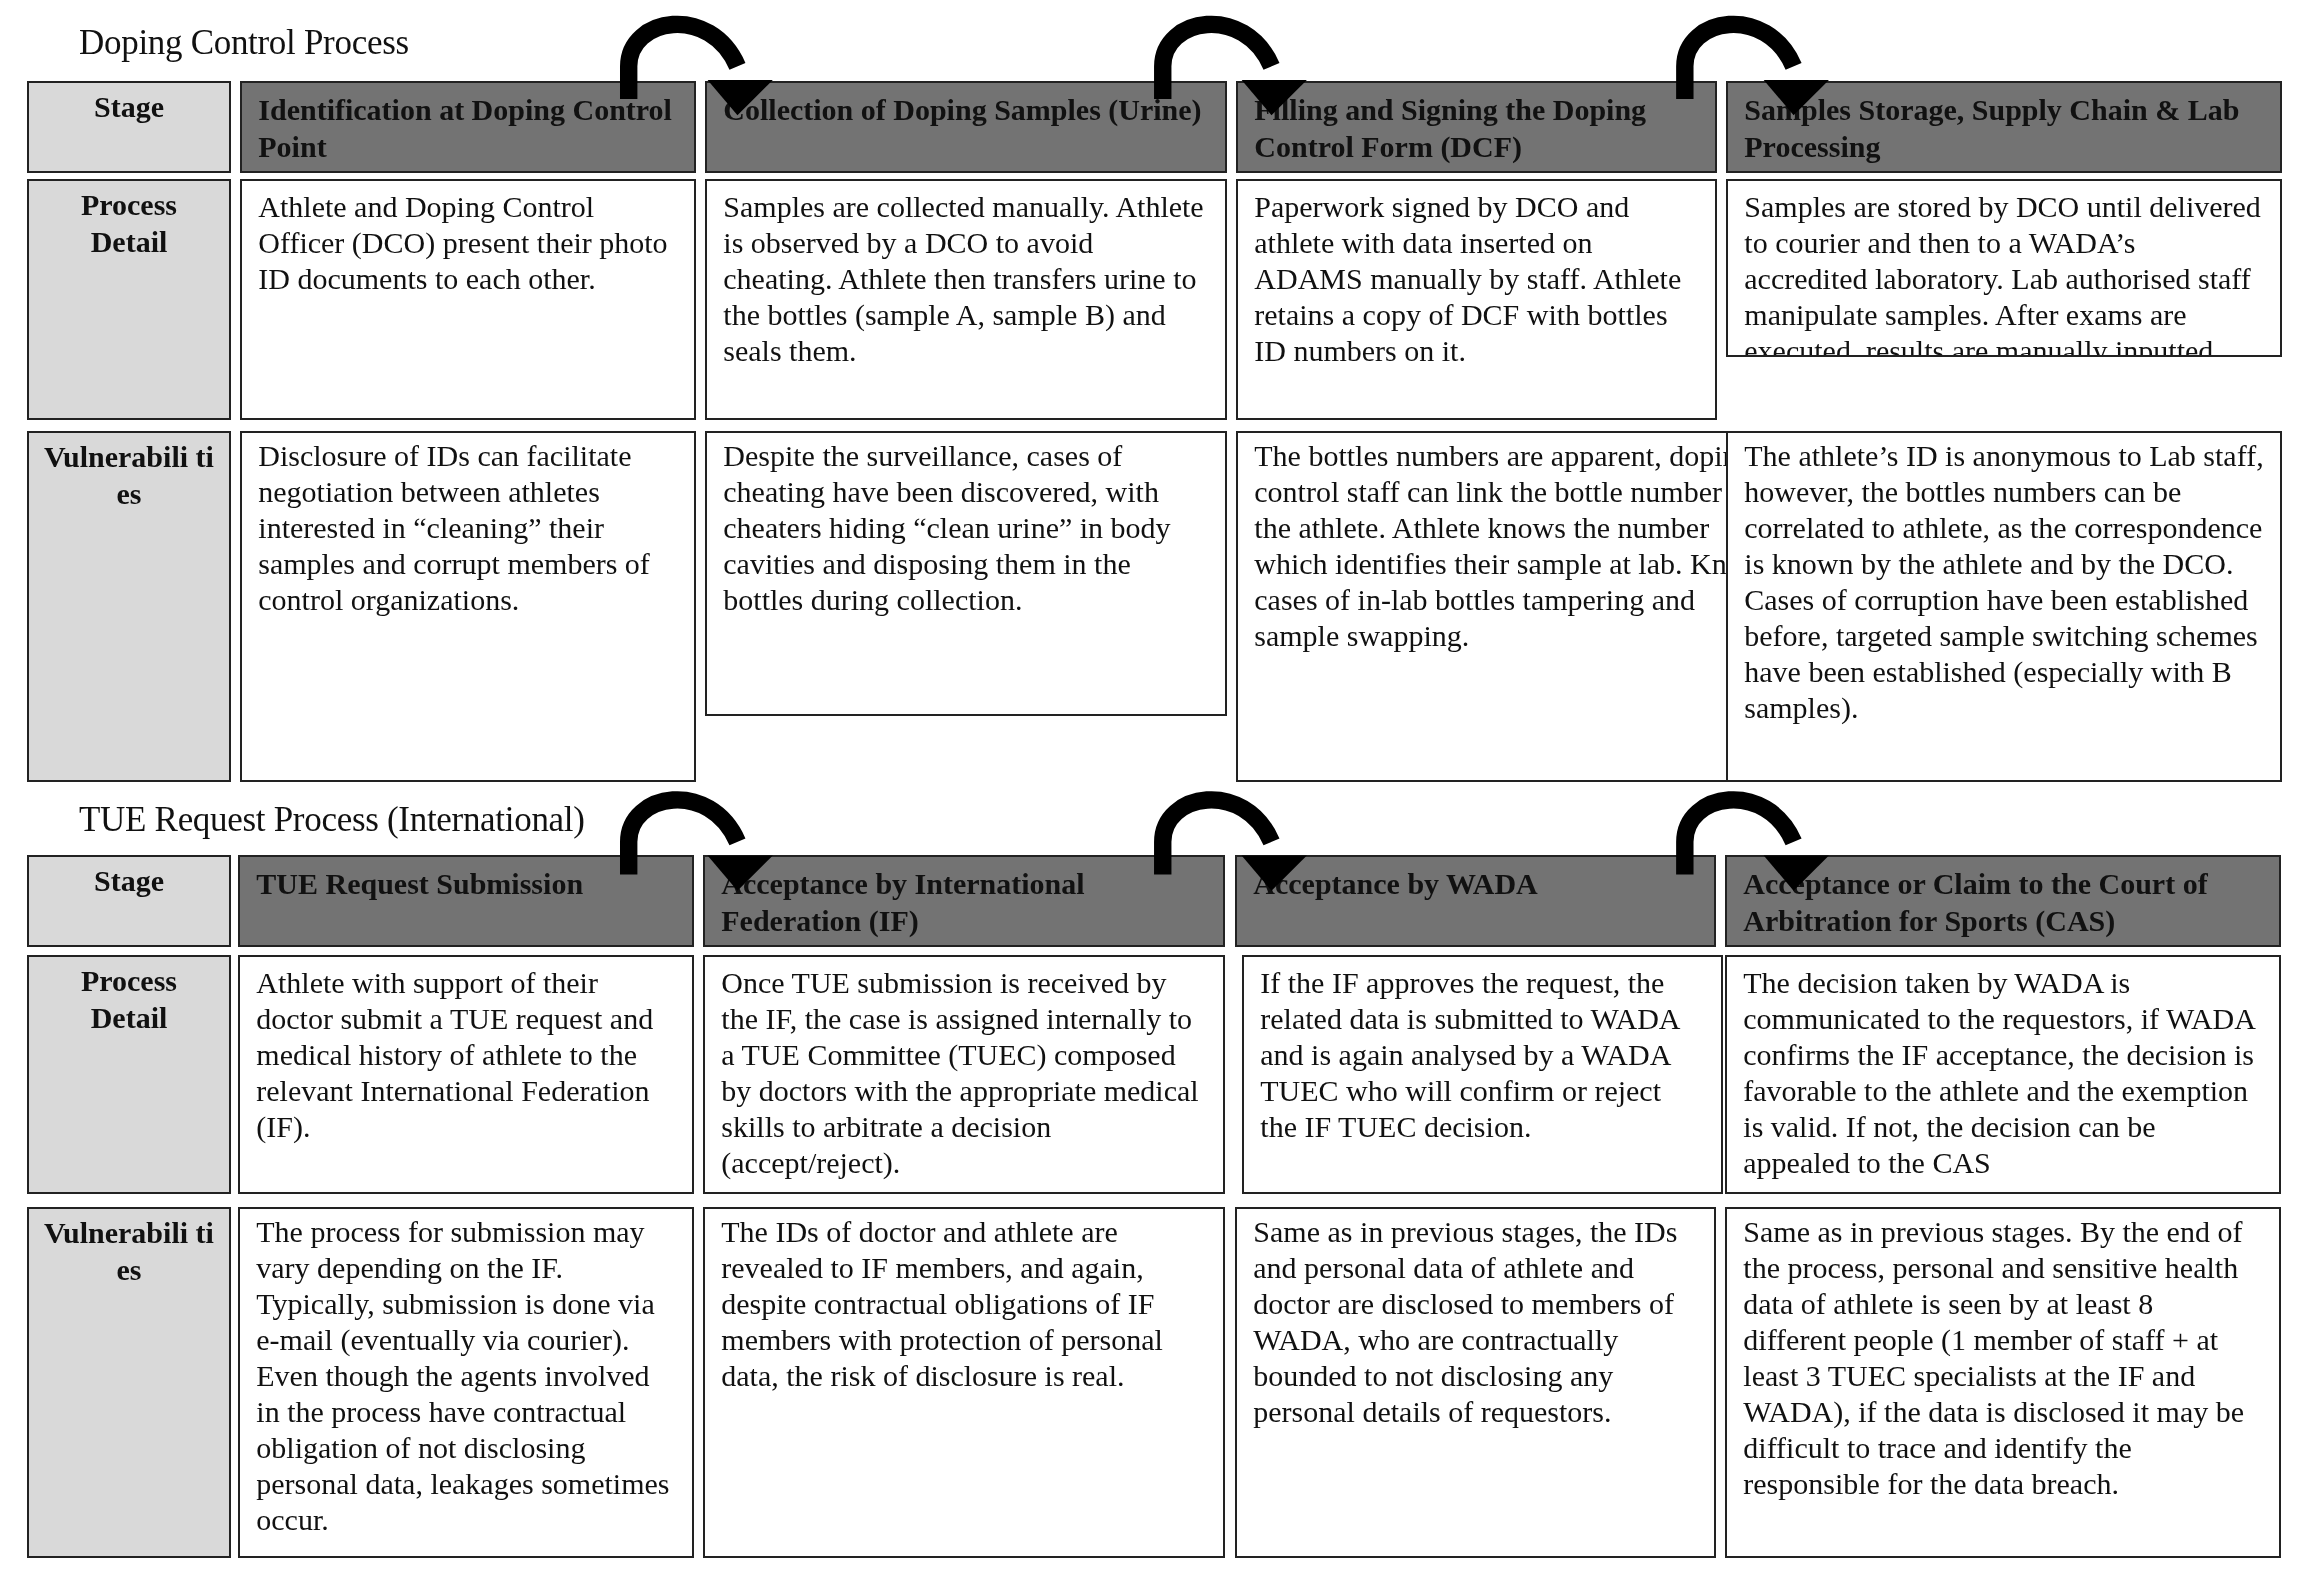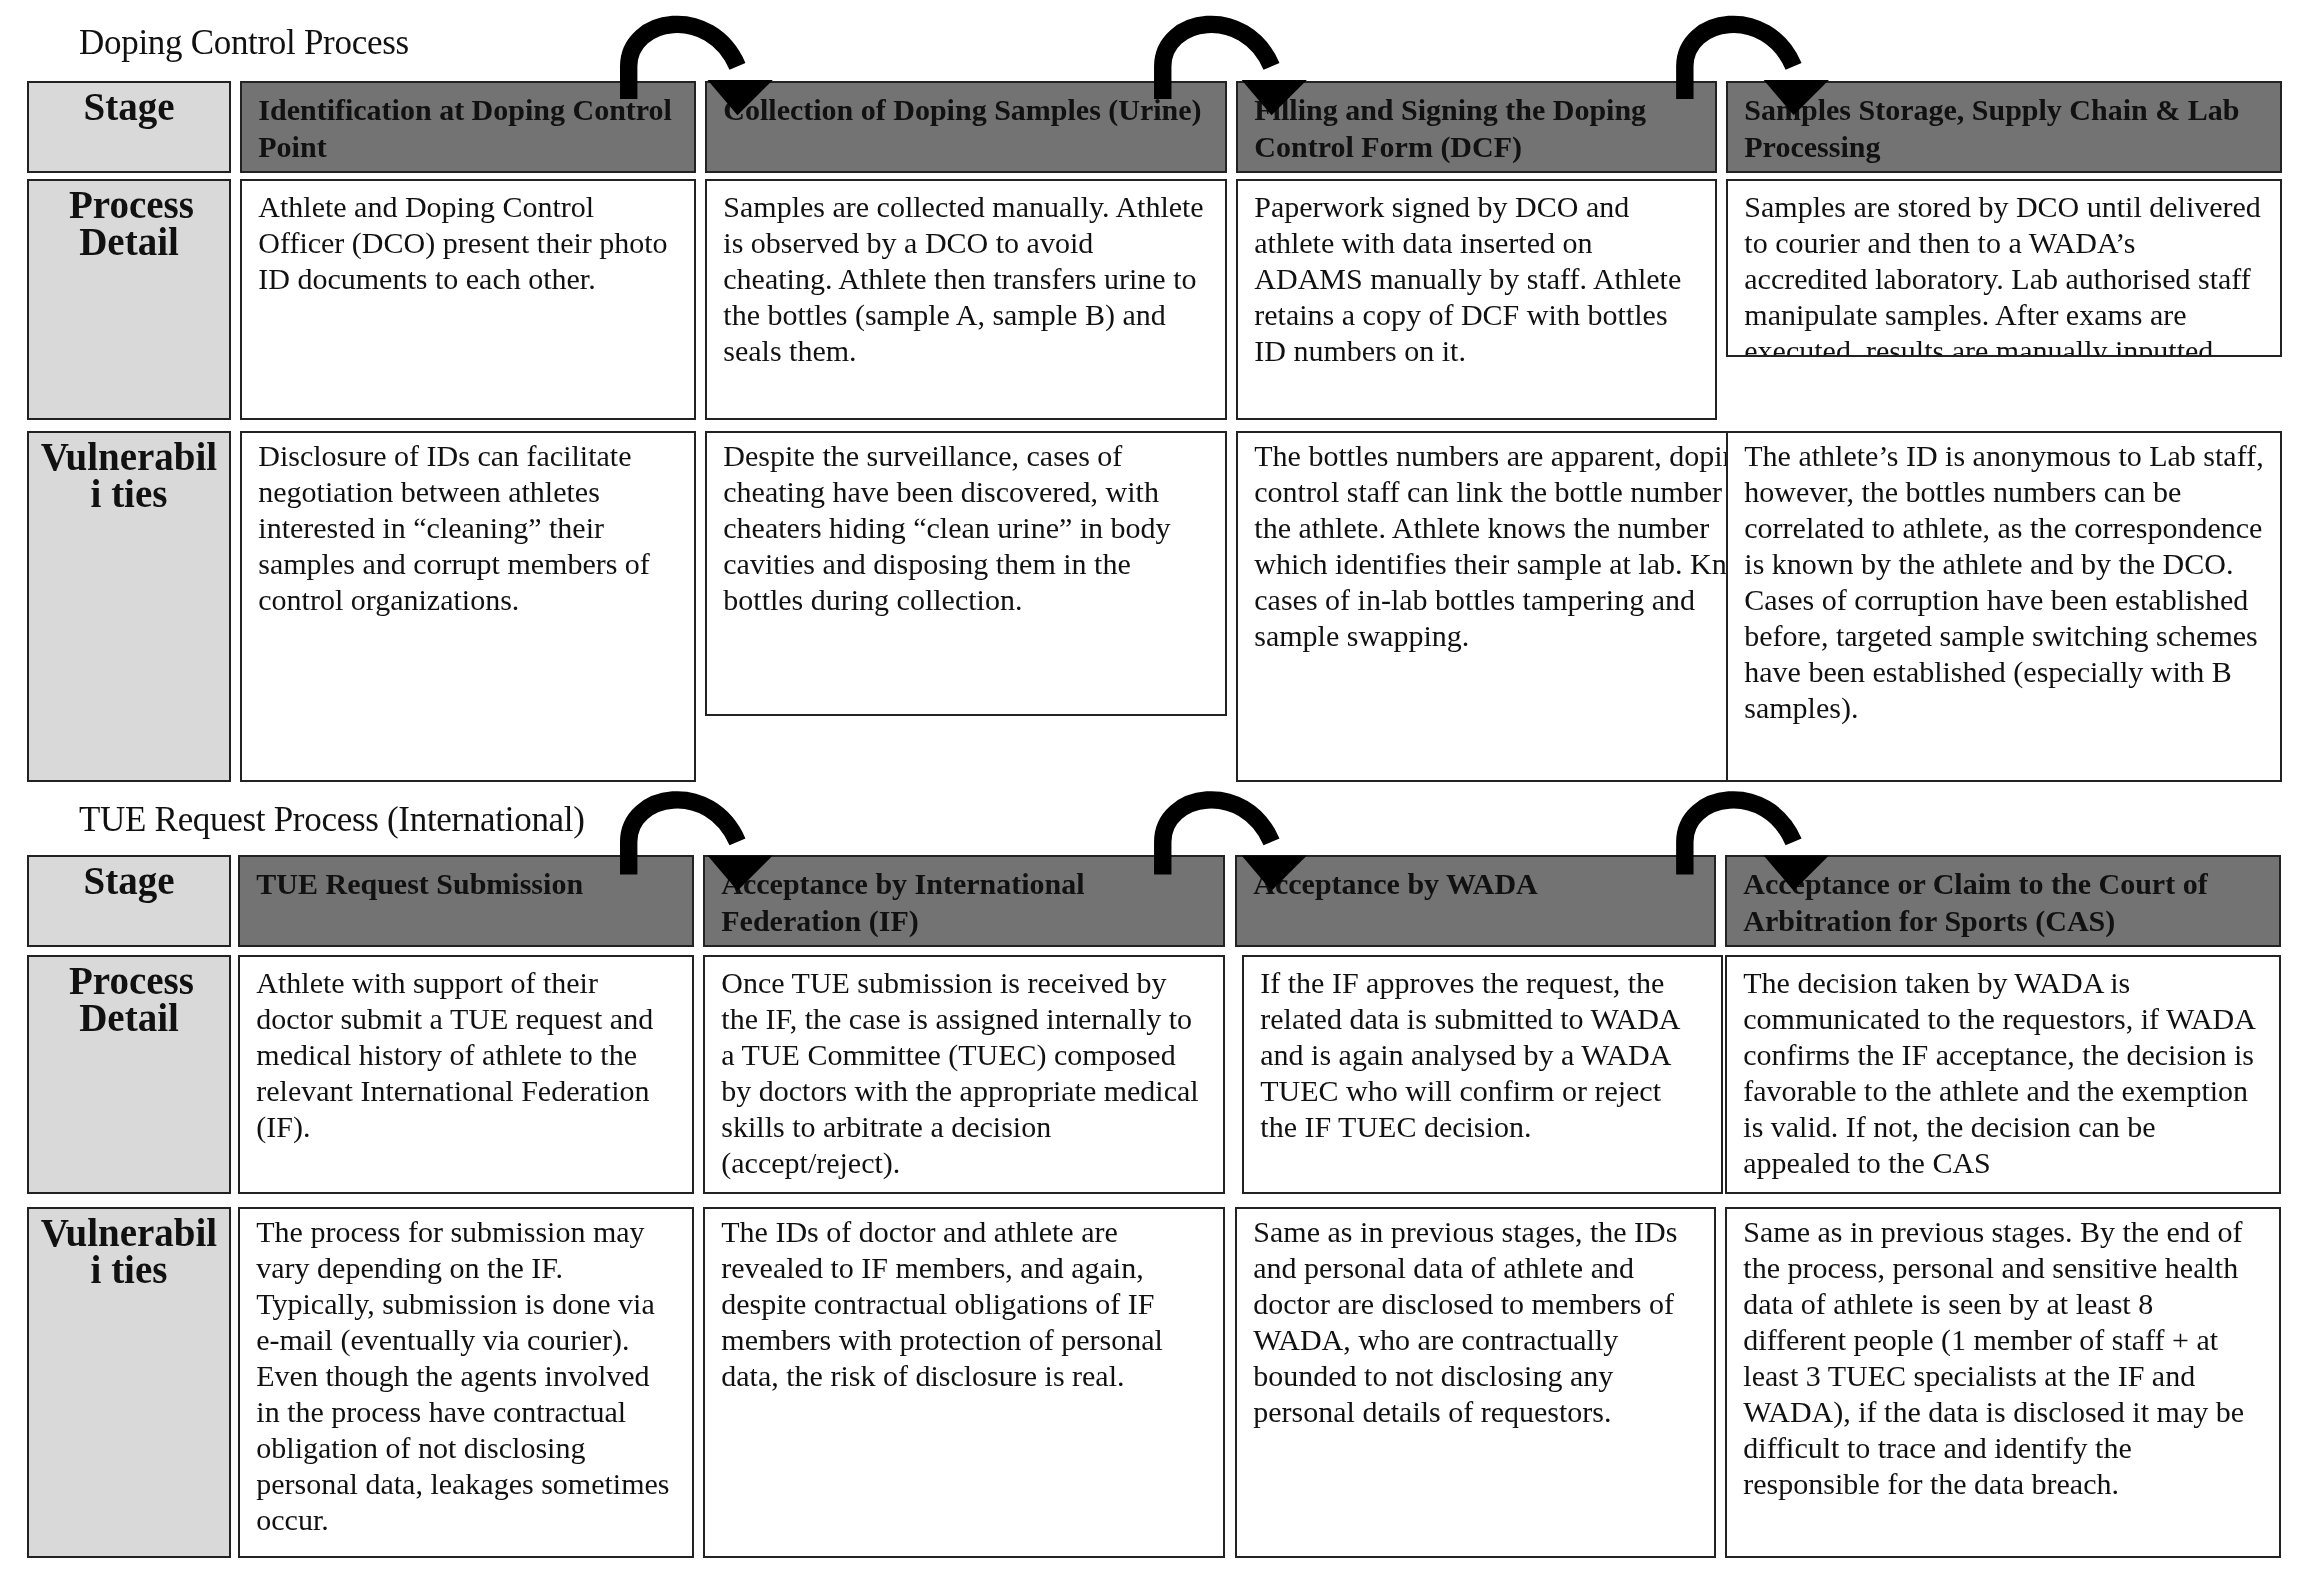--- a/index.html
+++ b/index.html
@@ -1,20 +1,20 @@
 <!DOCTYPE html>
 <html style="font-size:8.7px"><head>
 <meta charset="utf-8">
 <style>
   html, body { margin:0; padding:0; background:#ffffff; }
   body { width:2307px; height:1588px; position:relative; overflow:hidden;
          font-family:"Liberation Serif", "DejaVu Serif", serif; color:#111; }
   .section-title { position:absolute; left:46px; font-weight:normal; font-size:35px; line-height:1; white-space:nowrap; letter-spacing:-0.3px;margin-left:33px; }
   .box { position:absolute; box-sizing:border-box; border:2.7px solid #222; background:#fff; overflow:hidden; }
-  .box.label { background:#d9d9d9; text-align:center; font-weight:bold; font-size:39px; line-height:37px; padding:5.4px 4.4px 0 4.4px; }
+  .box.label { background:#d9d9d9; text-align:center; font-weight:bold; font-size:30px; line-height:37px; padding:5.4px 4.4px 0 4.4px; }
   .box.stage { background:#737373; font-weight:bold; font-size:30px; line-height:37px; padding:7.6px 16.3px 0 16.3px; }
   .box.cell { font-size:30px; line-height:36px; padding:7.6px 16.3px 0 16.3px; }
   .box.vuln { font-size:30px; line-height:36px; padding:5.4px 16.3px 0 16.3px; }
   .label-text { display:block; }
   svg.arrows { position:absolute; left:0; top:0; width:2307px; height:1588px; pointer-events:none; }
 </style>
 </head>
 <body>
 
 <div class="section-title" style="top:25px;">Doping Control Process</div>

